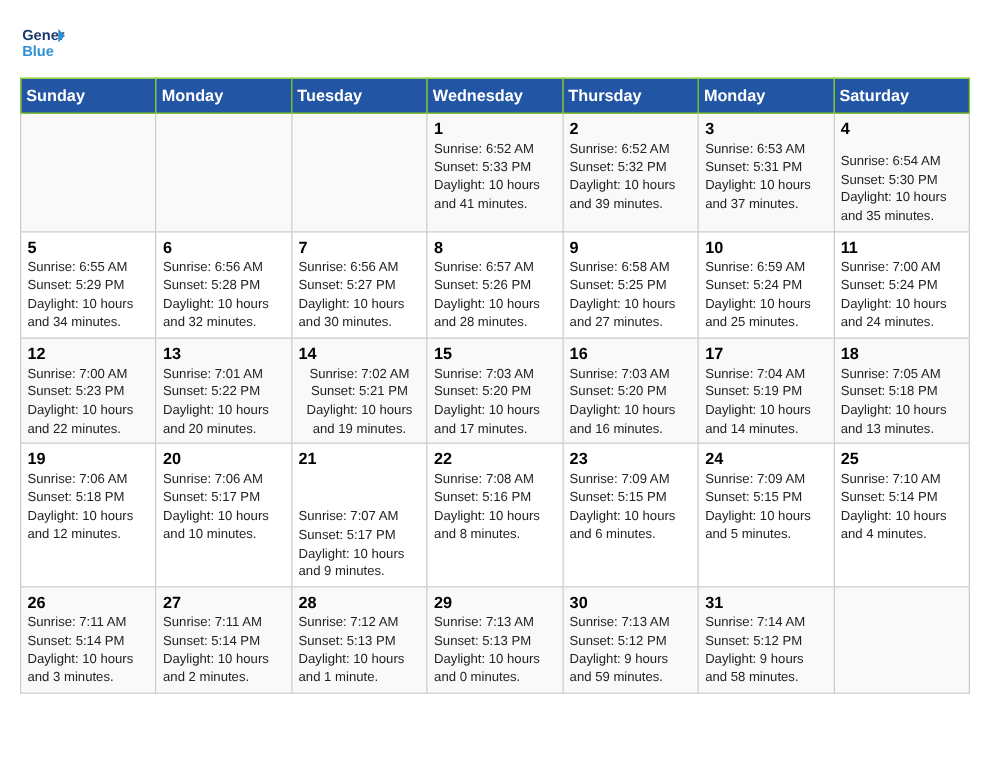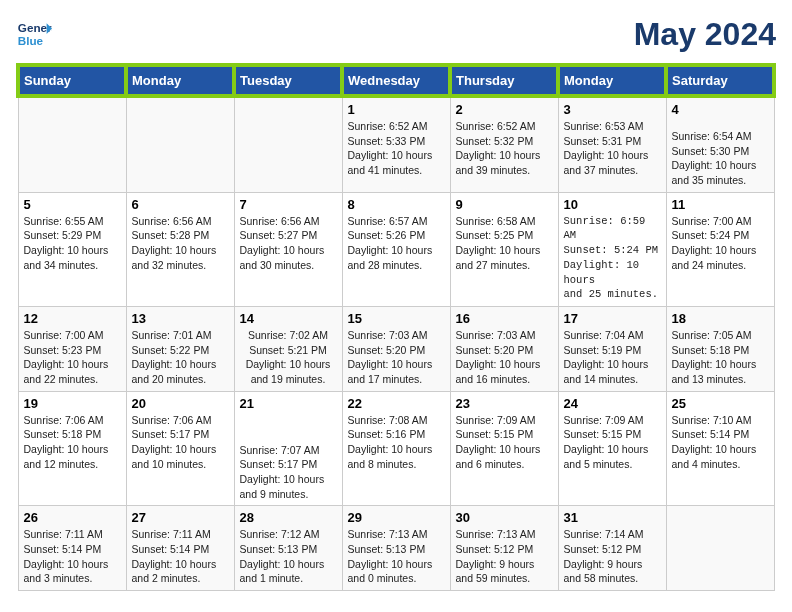--- a/index.html
+++ b/index.html
@@ -42,21 +42,21 @@
       border-collapse: collapse;
       font-size: 11px;
     }
     thead tr th {
       background-color: #2255a4;
       color: #fff;
       padding: 6px 4px;
       text-align: left;
       font-size: 13px;
       font-weight: bold;
-      border: 4px solid #84cc16;
+      border: 1px solid #84cc16;
     }
     tbody tr td {
       border: 1px solid #ccc;
       vertical-align: top;
       padding: 4px 5px;
       min-height: 80px;
       width: 108px;
     }
     .day-num {
       font-weight: bold;
@@ -84,21 +84,20 @@
 
 <div class="header">
   <div class="logo">
     <svg class="logo-icon" viewBox="0 0 40 40" xmlns="http://www.w3.org/2000/svg">
       <text x="2" y="18" font-family="Arial" font-size="13" font-weight="bold" fill="#1a3a6b">General</text>
       <text x="2" y="32" font-family="Arial" font-size="13" font-weight="bold" fill="#2e90d1">Blue</text>
       <polygon points="34,8 40,14 34,20" fill="#2e90d1"></polygon>
     </svg>
   </div>
   <div class="title-block">
-    <div class="month-year">May 2024</div>
   </div>
 </div>
 
 <table>
   <thead>
     <tr>
     <th>Sunday</th>
         <th>Monday</th>
         <th>Tuesday</th>
         <th>Wednesday</th>
@@ -172,21 +171,21 @@
         </td>
         <td>
           <span class="day-num">9</span>
           <div class="day-info" style="white-space: pre-line;">Sunrise: 6:58 AM
 Sunset: 5:25 PM
 Daylight: 10 hours
 and 27 minutes.</div>
         </td>
         <td>
           <span class="day-num">10</span>
-          <div class="day-info" style="white-space: pre-line; font-family: Liberation Mono, monospace;">Sunrise: 6:59 AM
+          <div class="day-info" style="white-space: pre-line;">Sunrise: 6:59 AM
 Sunset: 5:24 PM
 Daylight: 10 hours
 and 25 minutes.</div>
         </td>
         <td>
           <span class="day-num">11</span>
           <div class="day-info" style="white-space: pre-line;">Sunrise: 7:00 AM
 Sunset: 5:24 PM
 Daylight: 10 hours
 and 24 minutes.</div>

